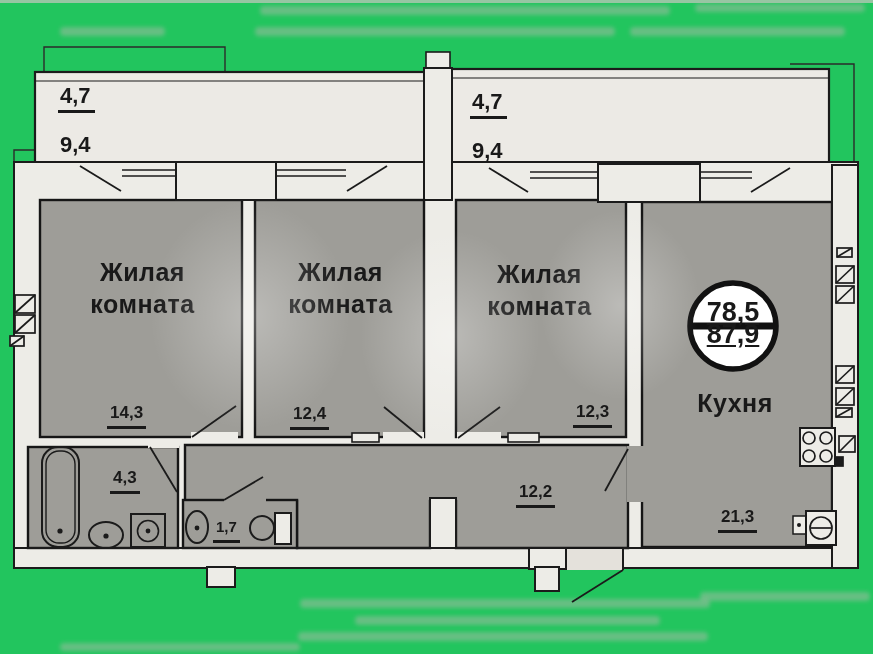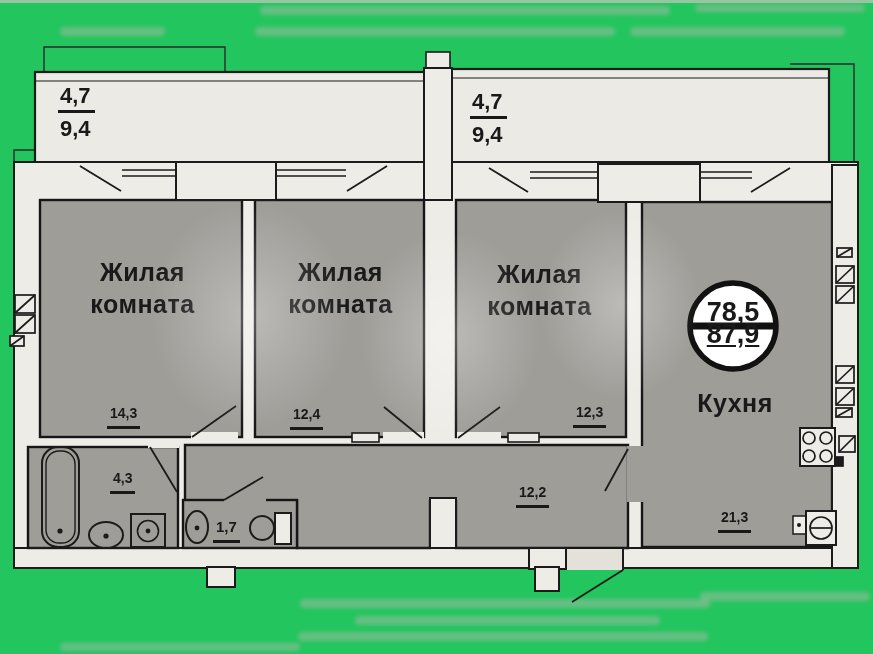--- a/index.html
+++ b/index.html
@@ -8,27 +8,27 @@
          background:#22c55e;}
   .stage::before{content:"";position:absolute;left:0;top:0;width:873px;height:3px;
          background:#c9c6c0;opacity:.7;}
   svg.plan{position:absolute;left:0;top:0;}
   
   .bleed{position:absolute;height:9px;background:#bcb8b1;opacity:.45;filter:blur(2px);
          border-radius:4px;}
   
   .lbl{position:absolute;color:#191919;font-weight:bold;text-align:center;}
   .room-name{font-size:25px;line-height:32px;letter-spacing:.5px;}
-  .area{font-size:14px;line-height:24px;border-bottom:3px solid #191919;
+  .area{font-size:17px;line-height:24px;border-bottom:3px solid #191919;
         padding:0 3px 1px 3px;}
   .area.small{font-size:15px;}
   .frac{display:inline-flex;flex-direction:column;align-items:flex-start;
         font-size:22px;line-height:27px;}
   .frac .top{border-bottom:3px solid #191919;padding:0 4px 1px 2px;}
-  .frac .bot{padding:2px 2px 0 2px;}
+  .frac .bot{padding:18px 2px 0 2px;}
   .badge-txt{font-size:27px;width:64px;text-decoration:underline;}
   
   .wm{position:absolute;border-radius:50%;pointer-events:none;
       background:radial-gradient(closest-side,rgba(255,255,255,.30),rgba(255,255,255,0));}
 </style>
 </head>
 <body>
 
 <div class="stage">
 

